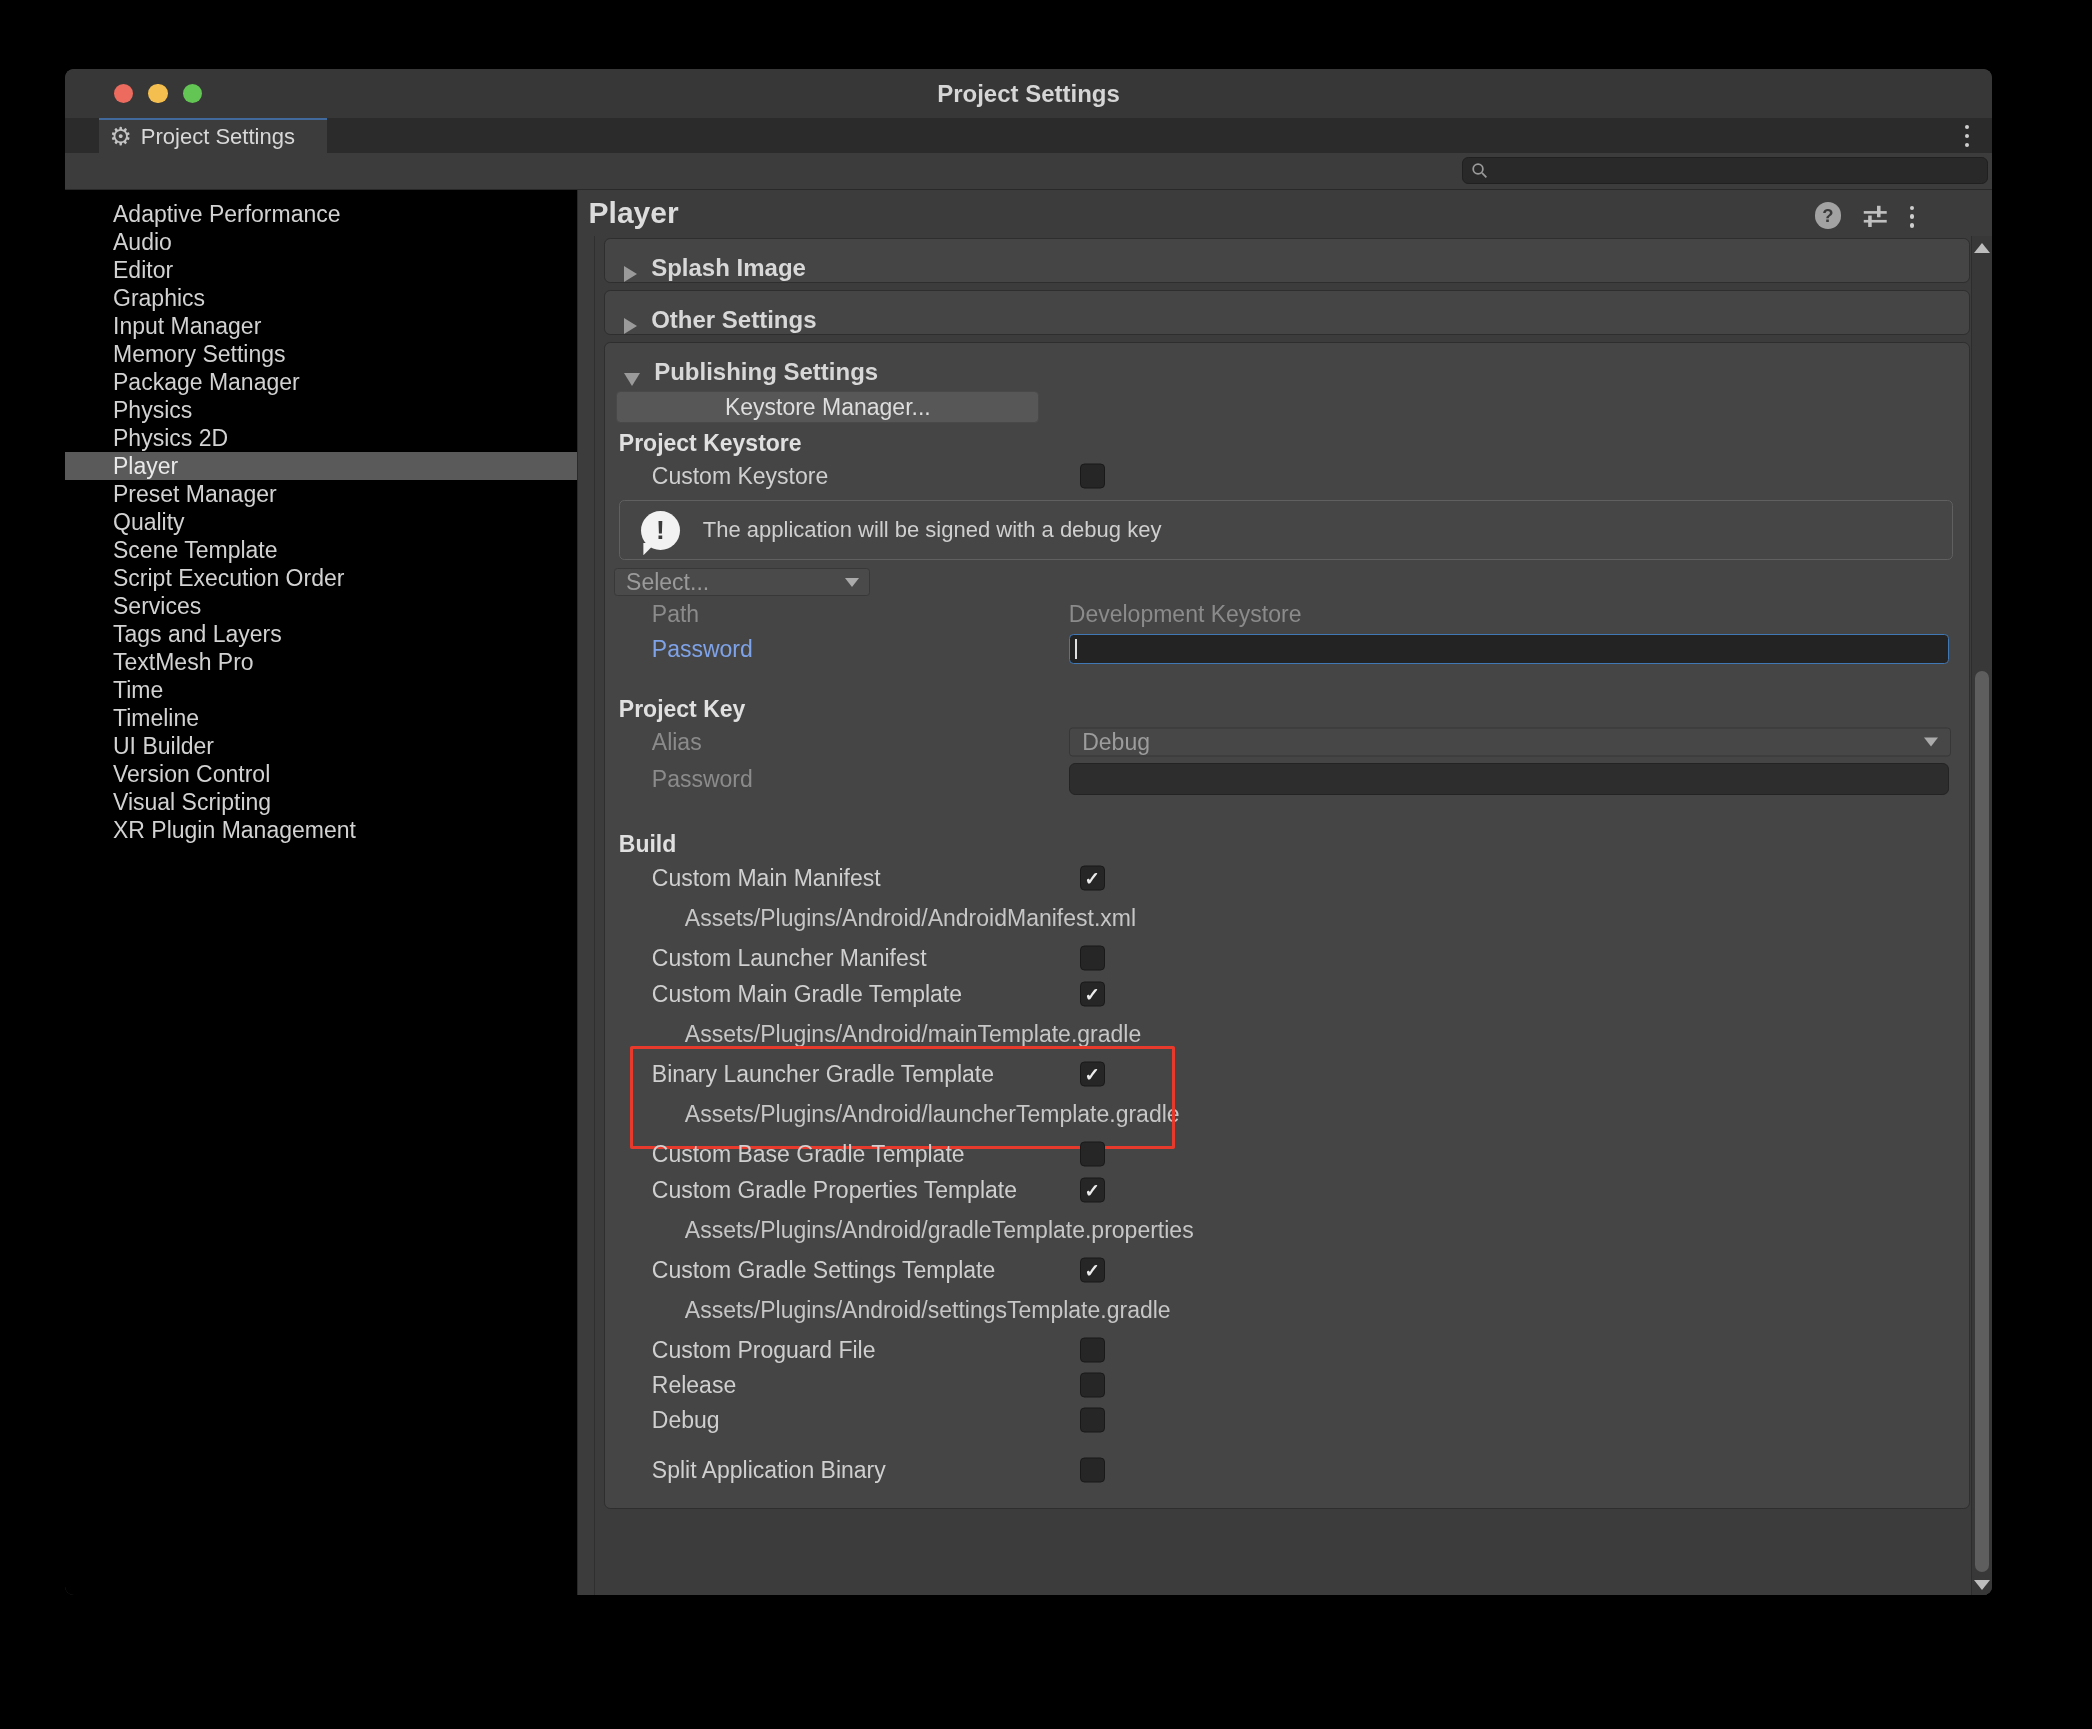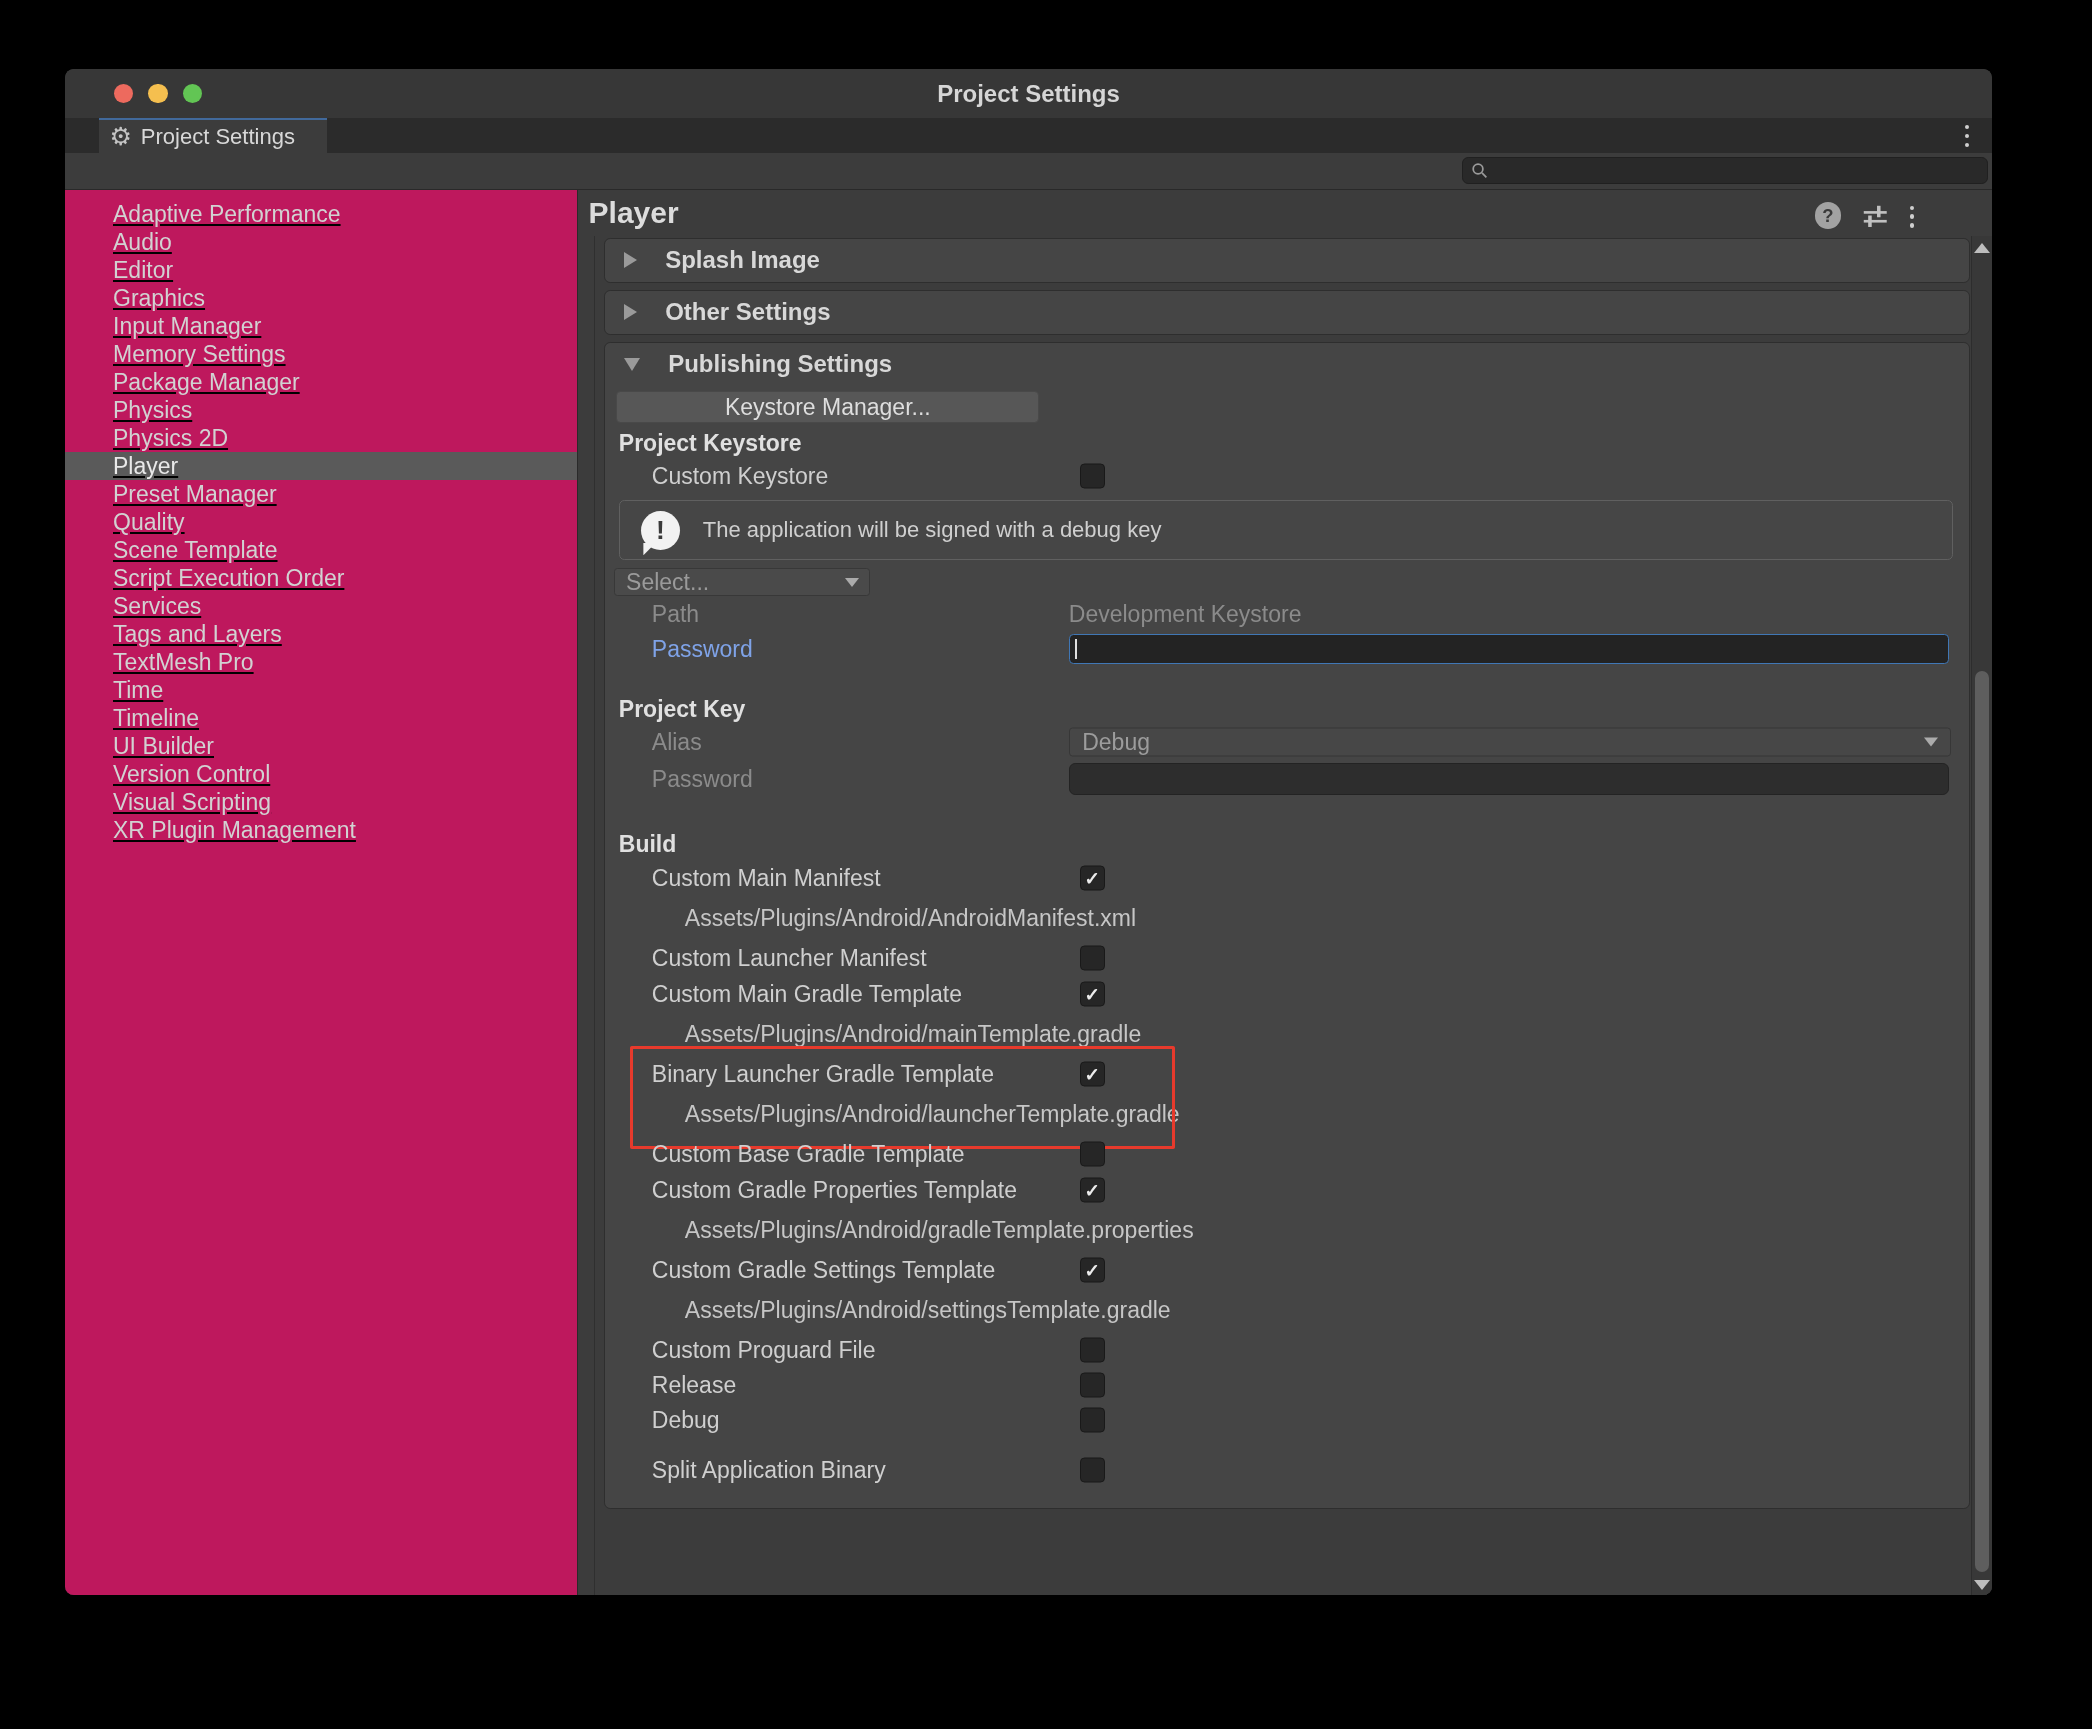--- a/index.html
+++ b/index.html
@@ -30,40 +30,40 @@
   .tabstrip .kebab{position:absolute;right:23px;top:7px;}
   
   .toolbar{height:36px;background:#3c3c3c;border-bottom:0.9px solid #292929;position:relative;flex:none;}
   .search{position:absolute;right:4.4px;top:4.4px;width:526px;height:26.5px;background:#292929;
     border:0.9px solid #202020;border-radius:6.2px;display:flex;align-items:center;
     padding-left:8.8px;box-sizing:border-box;gap:7px;}
   .search input{flex:1;background:transparent;border:none;outline:none;color:#ddd;
     font-size:21px;font-family:"Liberation Sans",sans-serif;height:23px;}
   
   .content{flex:1;display:flex;min-height:0;}
-  .sidebar{width:513px;flex:none;border-right:0.9px solid #2a2a2a;background:#be185d;
-    padding-top:9.7px;box-sizing:border-box;text-decoration:underline;}
+  .sidebar{width:513px;flex:none;border-right:0.9px solid #2a2a2a;background:#000000;
+    padding-top:9.7px;box-sizing:border-box;}
   .side-item{height:28px;line-height:28px;padding-left:48px;font-size:23px;color:#d2d2d2;
     white-space:nowrap;cursor:pointer;}
   .side-item.selected{background:#5a5a5a;color:#e9e9e9;}
   .main{flex:1;position:relative;background:#3c3c3c;min-width:0;}
   .main-header{height:46px;display:flex;align-items:center;padding-left:10.6px;}
   .main-title{font-size:30px;font-weight:bold;color:#dcdcdc;}
   .main-icons{position:absolute;right:78px;top:12.4px;display:flex;gap:21px;align-items:center;}
   .help-circle{width:26.5px;height:26.5px;border-radius:50%;background:#a2a2a2;color:#3a3a3a;
     font-weight:bold;font-size:18.5px;display:flex;align-items:center;justify-content:center;cursor:pointer;}
   .sliders-icon{cursor:pointer;display:block;}
   .main-icons .kebab{padding-top:1.8px;}
   
   .scrollbody{position:absolute;left:16px;right:22px;top:46px;bottom:0;
     border-left:0.9px solid #2f2f2f;padding-left:8.8px;}
   .group-box{width:1366px;background:#454545;border:0.9px solid #2e2e2e;border-radius:6.2px;
     box-sizing:border-box;margin-bottom:7px;}
   .group-box.first{margin-top:1.8px;}
-  .group-header{height:43px;display:flex;align-items:center;padding-left:19.4px;gap:28px;cursor:pointer;}
+  .group-header{height:43px;display:flex;align-items:flex-end;padding-left:19.4px;gap:14px;cursor:pointer;}
   .tri-right{width:0;height:0;border-left:13.2px solid #9a9a9a;border-top:8px solid transparent;
     border-bottom:8px solid transparent;}
   .tri-down{width:0;height:0;border-top:13.2px solid #9a9a9a;border-left:8px solid transparent;
     border-right:8px solid transparent;}
   .group-title{font-size:24px;font-weight:bold;color:#d8d8d8;}
   
   .pub-body{position:relative;padding-bottom:20px;}
   .ks-btn{margin:5.3px 0 0 11.5px;width:423px;height:32px;background:#575757;border:0.9px solid #494949;
     border-radius:4.4px;color:#dedede;font-size:23px;display:flex;align-items:center;
     justify-content:center;cursor:pointer;box-sizing:border-box;}

